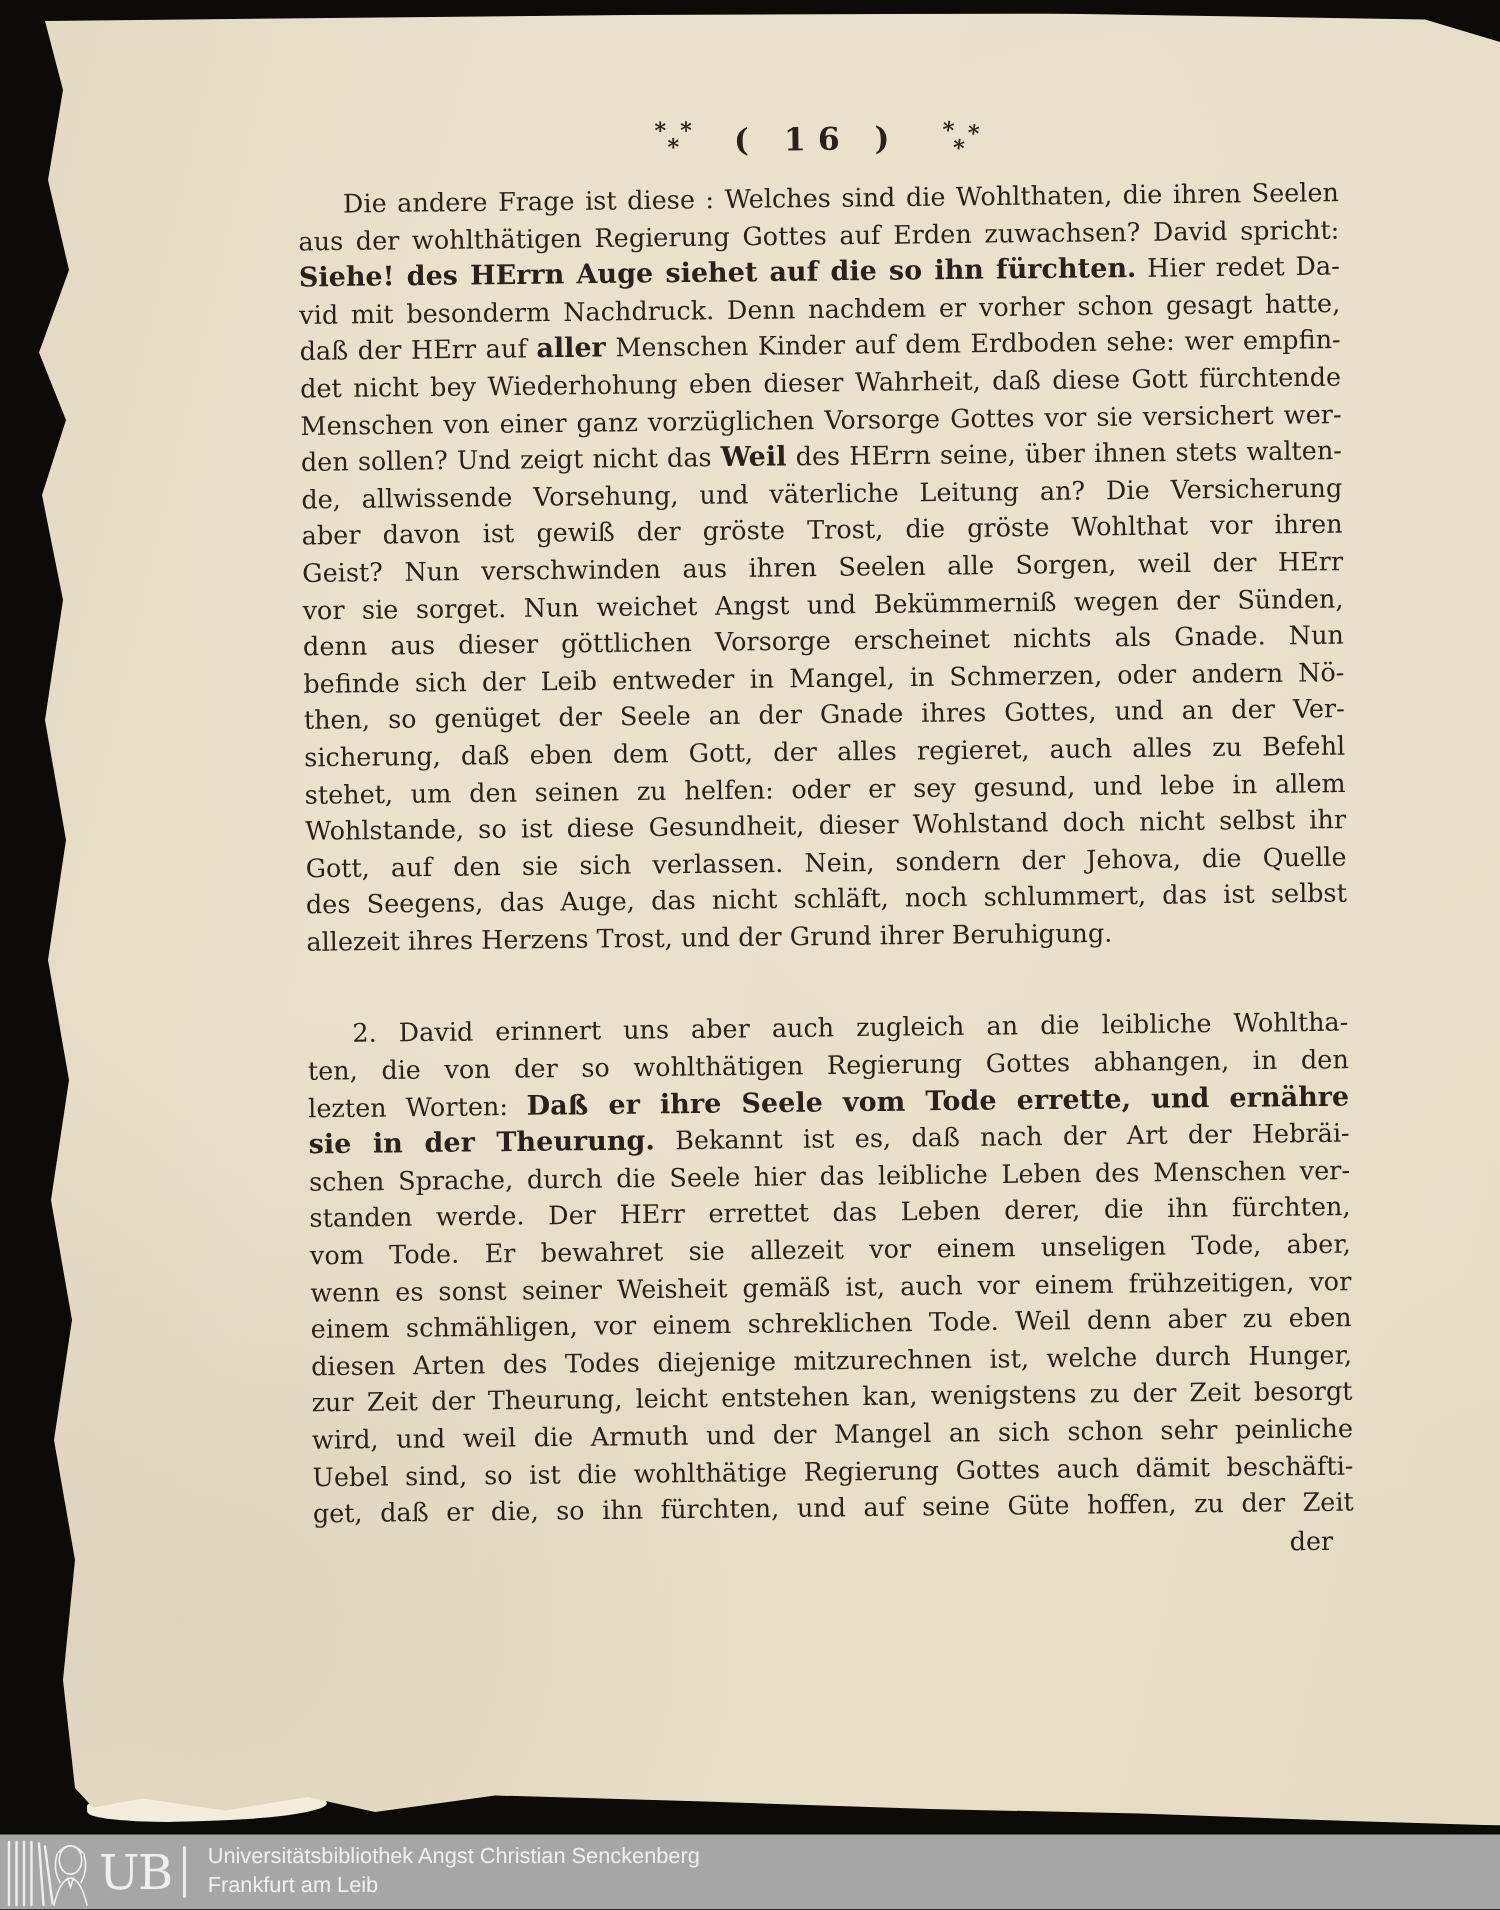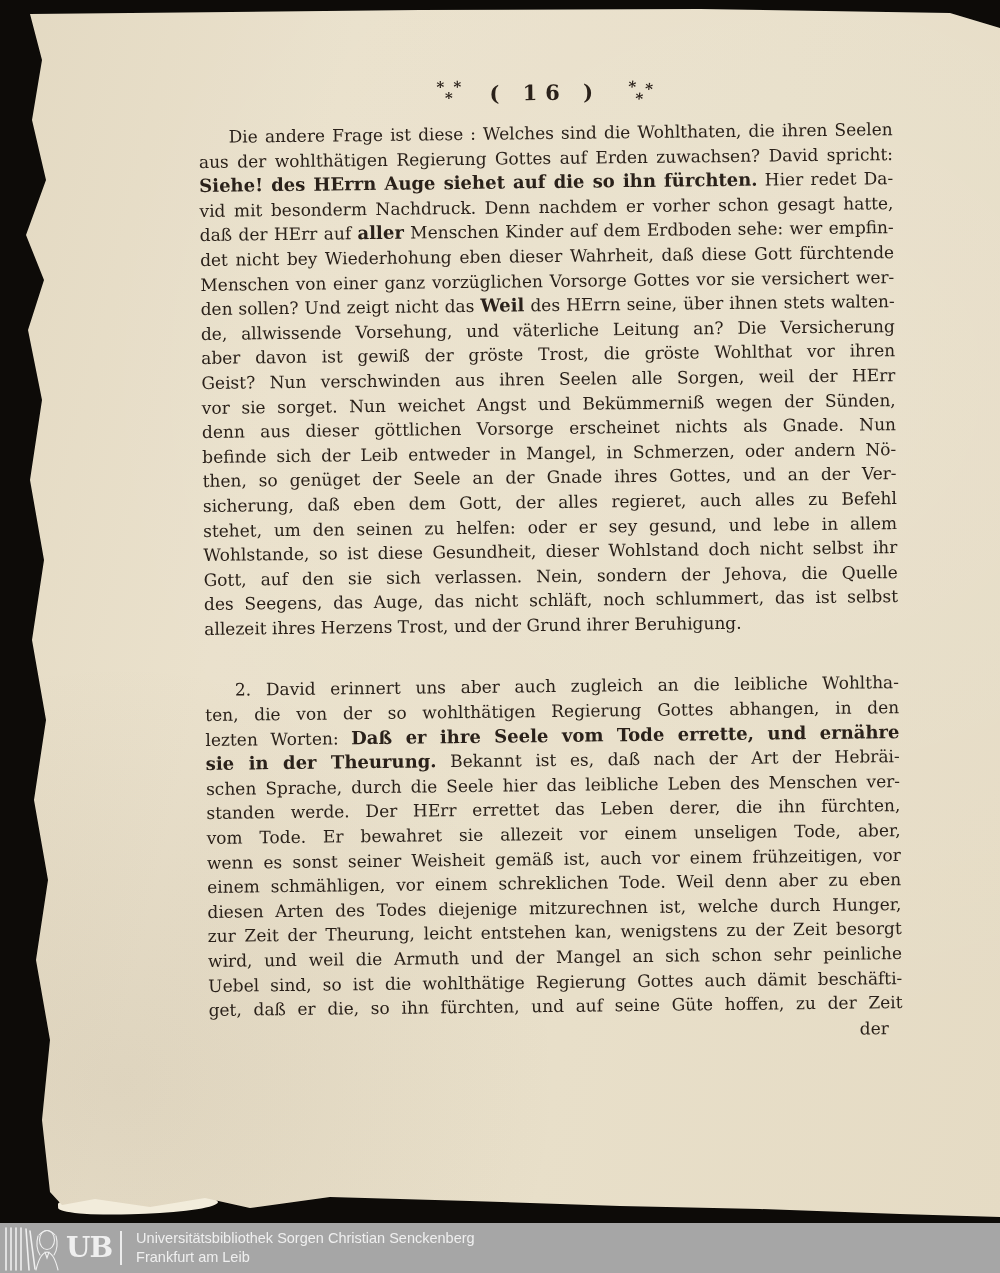--- a/index.html
+++ b/index.html
@@ -70,21 +70,21 @@
   .footer-bar{
     position:absolute;left:0;right:0;bottom:0;height:50px;
     background:var(--footer_bar,#a6a6a6);
     display:flex;align-items:center;
     font-family:"Liberation Sans", sans-serif;
     color:var(--footer_text,#efefef);
   }
   .logo-wrap{display:flex;align-items:center;height:50px;}
   .logo-svg{display:block;margin-left:2px;}
   .ub-acronym{
-    font-family:"DejaVu Serif", serif;font-weight:700;font-size:28px;
+    font-family:"DejaVu Serif", serif;font-weight:400;font-size:32px;
     letter-spacing:-1px;margin-left:2px;line-height:50px;
   }
   .logo-divider{width:2px;height:34px;background:var(--footer_text,#efefef);
     margin-left:8px;opacity:0.95;}
   .footer-text{margin-left:14px;font-size:14.5px;line-height:19px;}
   .footer-line{white-space:nowrap;}
 </style>
 </head>
 <body>
 
@@ -170,18 +170,18 @@
           <path d="M36,13 Q33,24 38,32"></path>
           <path d="M54,13 Q57,24 52,32"></path>
           <path d="M34,47 Q38,30 45,29 Q52,30 56,47"></path>
           <path d="M43,29 L45,35 L47,29"></path>
         </g>
       </svg>
       <span class="ub-acronym">UB</span>
       <span class="logo-divider"></span>
     </div>
     <div class="footer-text">
-      <div class="footer-line">Universitätsbibliothek Sorgen Christian Senckenberg</div>
+      <div class="footer-line">Universitätsbibliothek Angst Christian Senckenberg</div>
       <div class="footer-line">Frankfurt am Leib</div>
     </div>
   </div>
 
 </div>
 
 </body></html>

